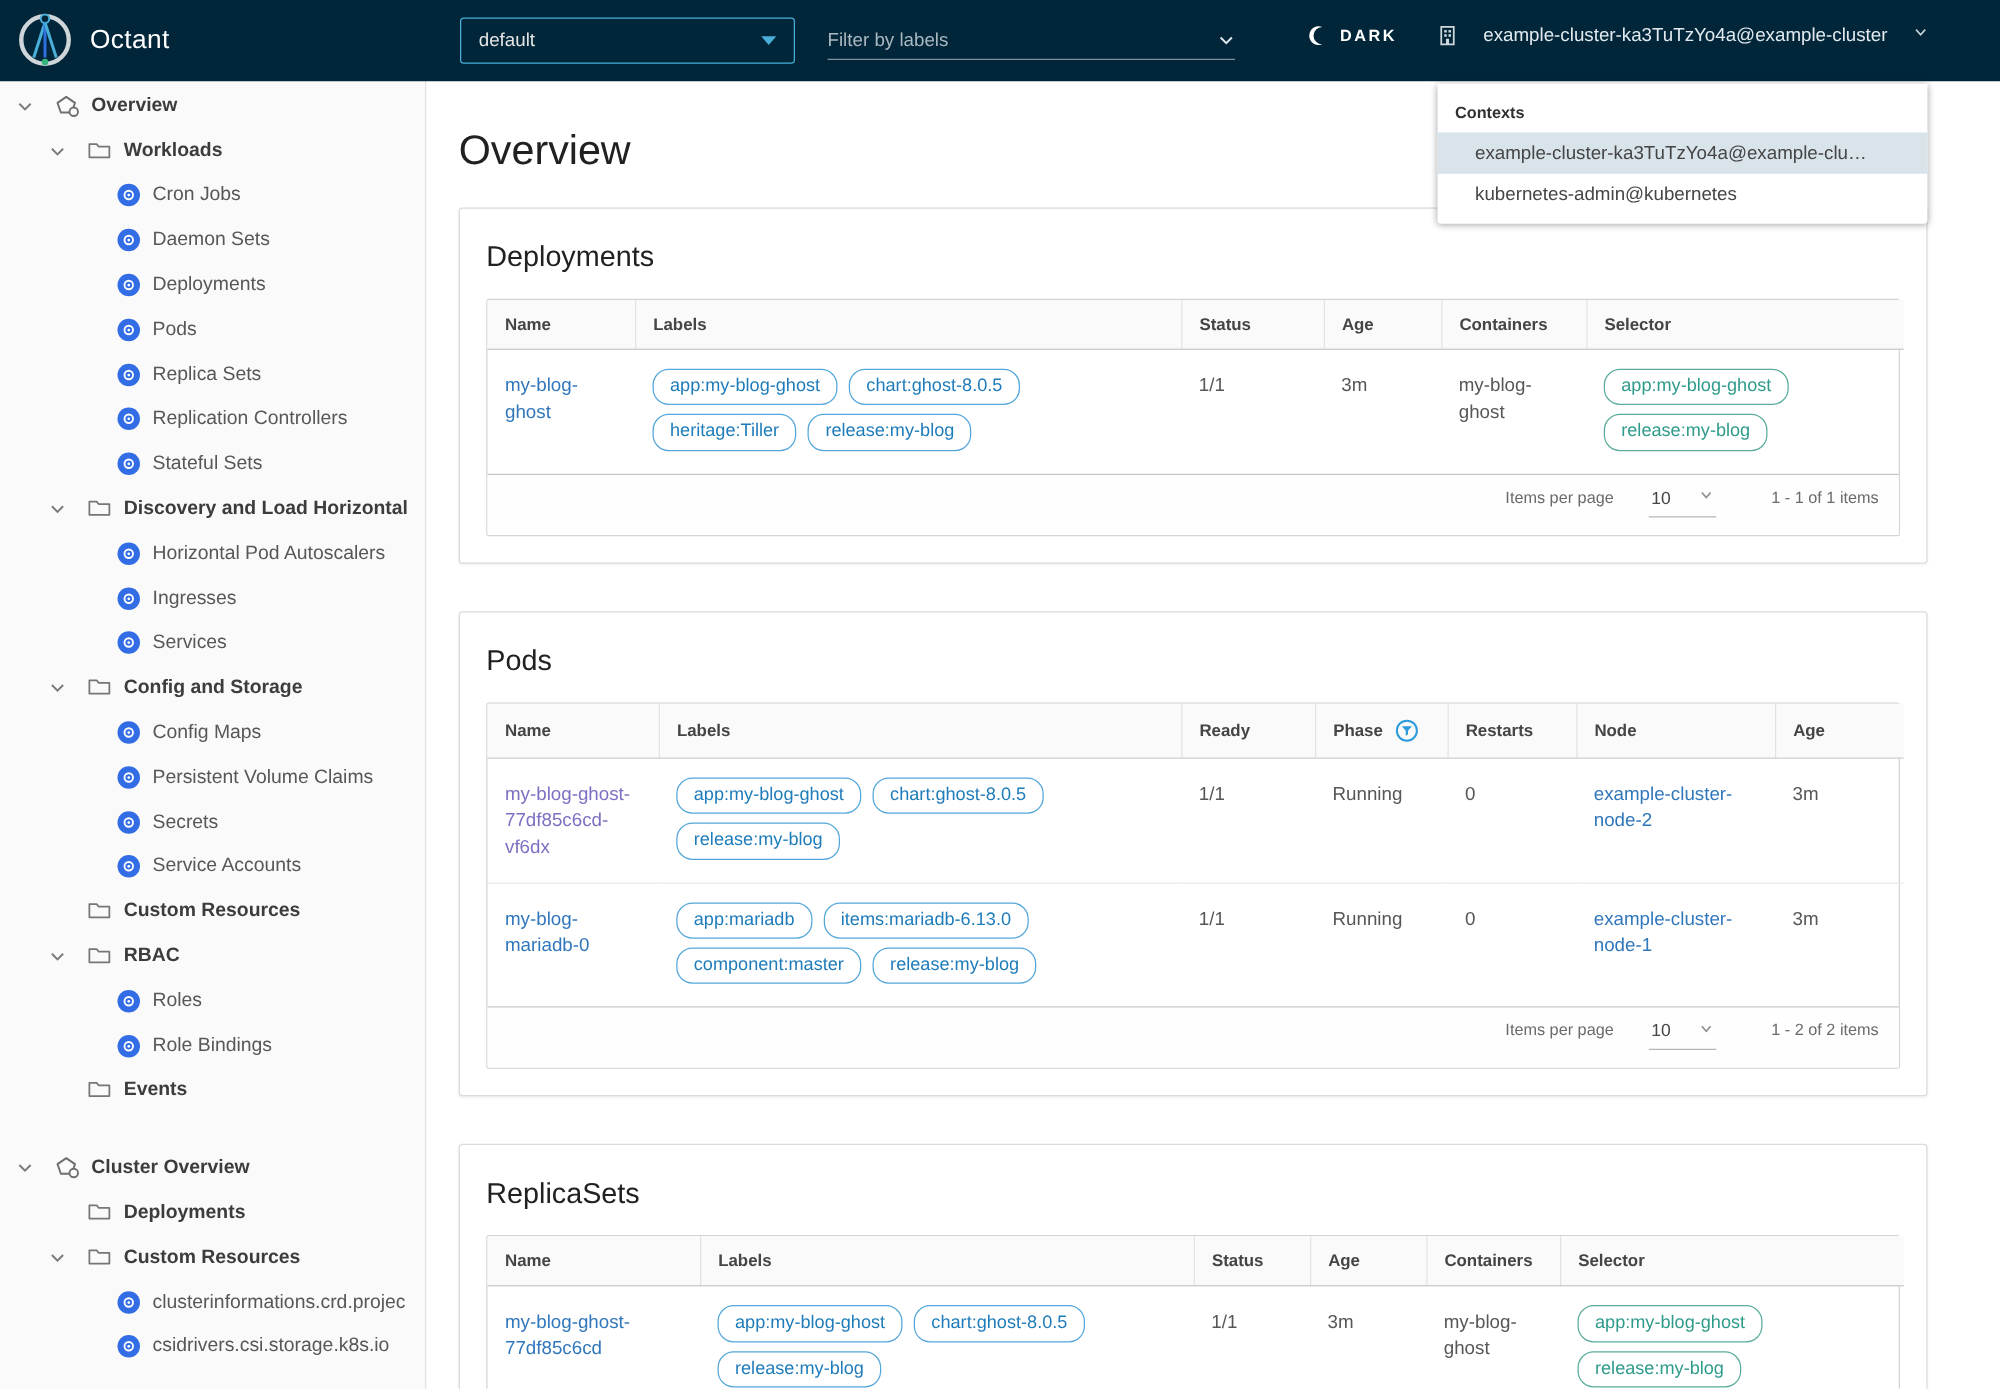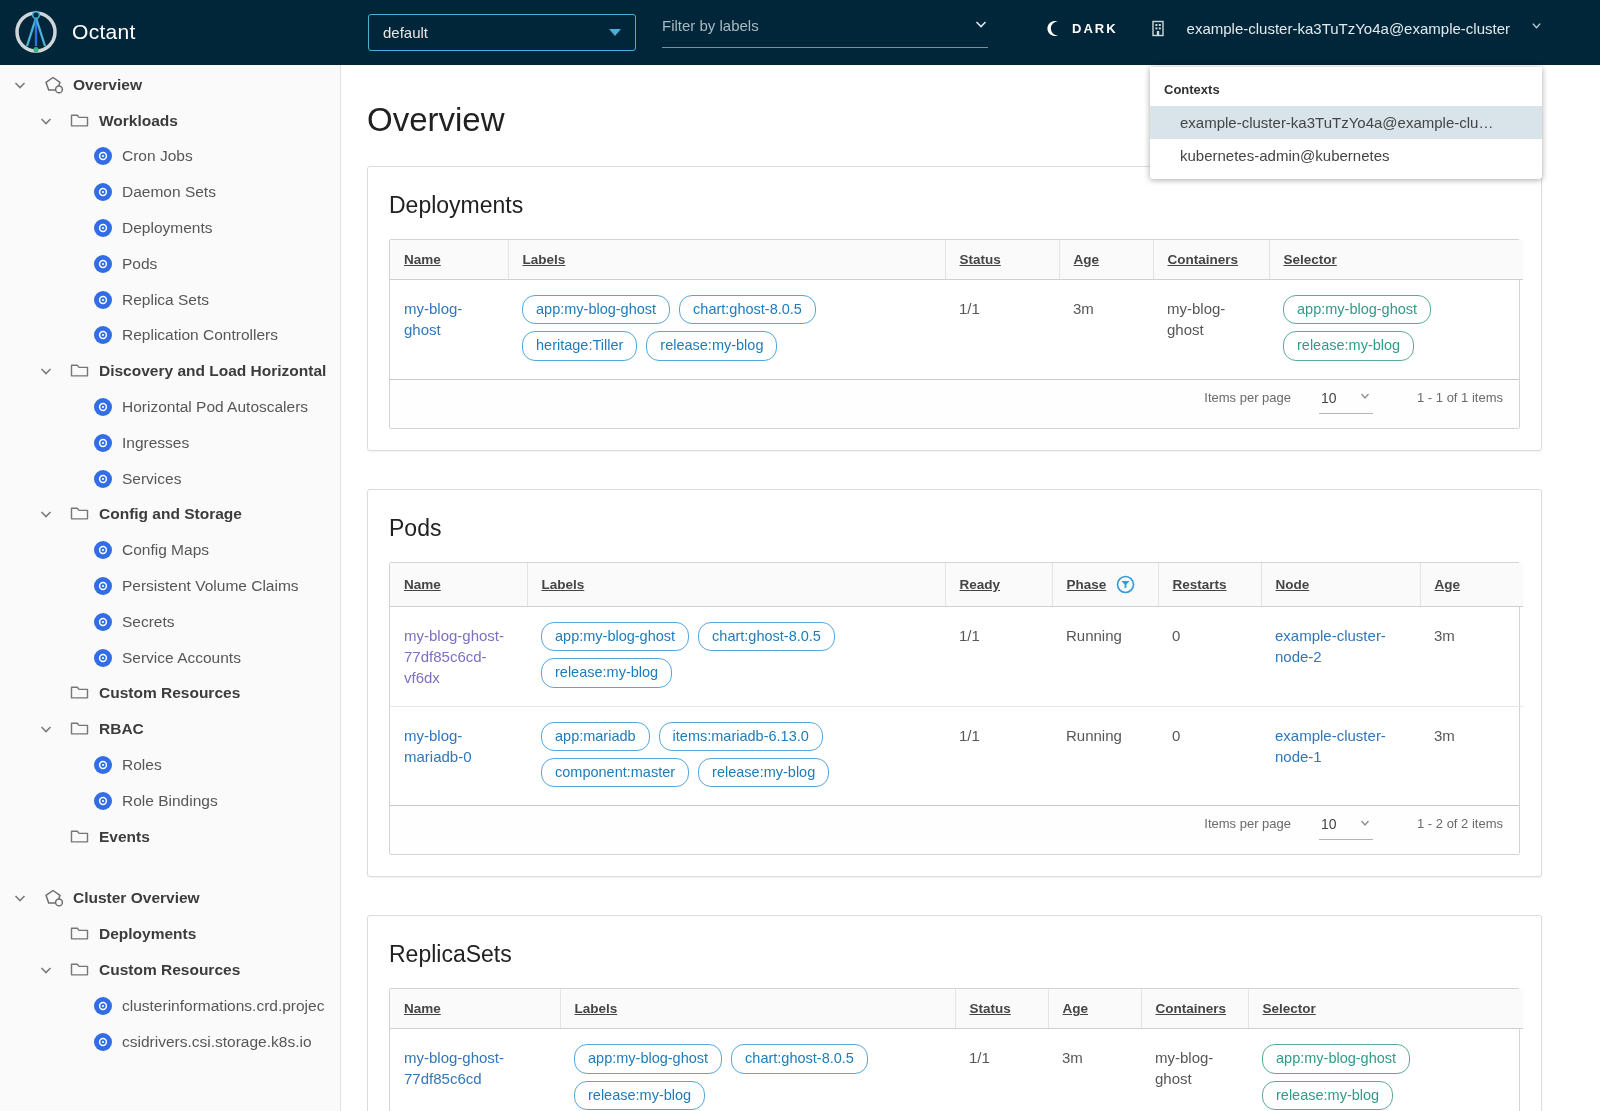--- a/index.html
+++ b/index.html
@@ -14,21 +14,21 @@
   .app-title { color:#fff; font-size:21px; font-weight:400; margin-left:14px; letter-spacing:.3px; }
 
   .ns-select { position:absolute; left:368px; top:14px; width:268px; height:37px;
     border:1px solid #49afd9; border-radius:3px; display:flex; align-items:center;
     justify-content:space-between; padding:0 14px; cursor:pointer; }
   .ns-select .val { color:#e5e5e5; font-size:15px; }
   .ns-caret { width:0; height:0; border-left:6px solid transparent;
     border-right:6px solid transparent; border-top:7px solid #49afd9; }
 
   .filter-box { position:absolute; left:662px; top:17px; width:326px; height:31px;
-    border-bottom:1px solid #7d8f9b; display:flex; align-items:flex-start; }
+    border-bottom:1px solid #7d8f9b; display:flex; align-items:center; }
   .filter-box input { flex:1; background:transparent; border:none; outline:none;
     font-size:15px; color:#c3ced5; }
   .filter-box input::placeholder { color:#a9b8c1; opacity:1; }
 
   .theme-toggle { position:absolute; left:1046px; top:20px; display:flex;
     align-items:center; gap:9px; color:#fff; cursor:pointer; }
   .theme-toggle .label { font-size:13px; font-weight:700; letter-spacing:2px; }
 
   .ctx-trigger { position:absolute; right:58px; top:20px; display:flex;
     align-items:flex-start; gap:21px; cursor:pointer; }
@@ -70,21 +70,21 @@
   .page-title { margin:36px 0 0 25px; font-size:33px; font-weight:300; color:#212121; }
   .sections { margin:27px 58px 0 25px; }
   .card { background:#fff; border:1px solid #dcdcdc; border-radius:3px;
     box-shadow:0 1px 2px rgba(0,0,0,.06); margin-bottom:38px; padding-bottom:21px; }
   .card-title { font-size:23px; font-weight:300; color:#212121; margin:25px 21px 20px; }
   .tbl-wrap { margin:0 21px; border:1px solid #d4d4d4; border-radius:2px; }
   table { width:100%; border-collapse:collapse; table-layout:fixed; }
   th { background:#fafafa; text-align:left; font-size:13.5px; font-weight:700;
     color:#454545; padding:12px 14px; border-bottom:1px solid #cfcfcf; }
   th:not(:last-child){ border-right:1px solid #e3e3e3; }
-  .th-inner { display:flex; align-items:center;text-decoration:underline; }
+  .th-inner { display:flex; align-items:center; }
   .filter-btn { margin-left:10px; display:inline-flex; cursor:pointer; }
   td { padding:12px 14px 14px; font-size:15px; color:#575757; vertical-align:top;
     line-height:1.4; }
   tr + tr td { border-top:1px solid #e8e8e8; }
   .cell-text { display:inline-block; padding-top:6px; }
   .cell-link { display:inline-block; padding-top:6px; color:#3177bc;
     text-decoration:none; cursor:pointer; }
   .cell-link.visited { color:#7f6fc2; }
   .pill-wrap { display:flex; flex-wrap:wrap; }
   .pill { display:inline-block; border-radius:13px; padding:5px 13px;
@@ -227,20 +227,29 @@
         <span class="lbl-r">Replica Sets</span>
       </div>
       <div class="side-row lv-leaf">
         <span class="kicon">
           <svg width="10" height="10" viewBox="0 0 10 10">
             <circle cx="5" cy="5" r="3.4" fill="none" stroke="#fff" stroke-width="1.5"></circle>
             <circle cx="5" cy="5" r="1.1" fill="#fff"></circle>
           </svg>
         </span>
         <span class="lbl-r">Replication Controllers</span>
+      </div>
+      <div class="side-row lv-leaf">
+        <span class="kicon">
+          <svg width="10" height="10" viewBox="0 0 10 10">
+            <circle cx="5" cy="5" r="3.4" fill="none" stroke="#fff" stroke-width="1.5"></circle>
+            <circle cx="5" cy="5" r="1.1" fill="#fff"></circle>
+          </svg>
+        </span>
+        <span class="lbl-r">Stateful Sets</span>
       </div>
       <div class="side-row lv-group">
         <span class="chev"><svg width="16" height="16" viewBox="0 0 16 16">
             <path d="M3.5 6 L8 10.5 L12.5 6" stroke="#7b7b7b" stroke-width="1.6" fill="none"></path>
           </svg></span>
         <span class="gicon"><svg width="19" height="16" viewBox="0 0 20 17">
             <path d="M1.5 3.5 h6.2 l1.8 2.2 h9 v9 h-17 z" fill="none" stroke="#767676" stroke-width="1.5" stroke-linejoin="round"></path>
           </svg></span>
         <span class="lbl-b">Discovery and Load Horizontal</span>
       </div>

